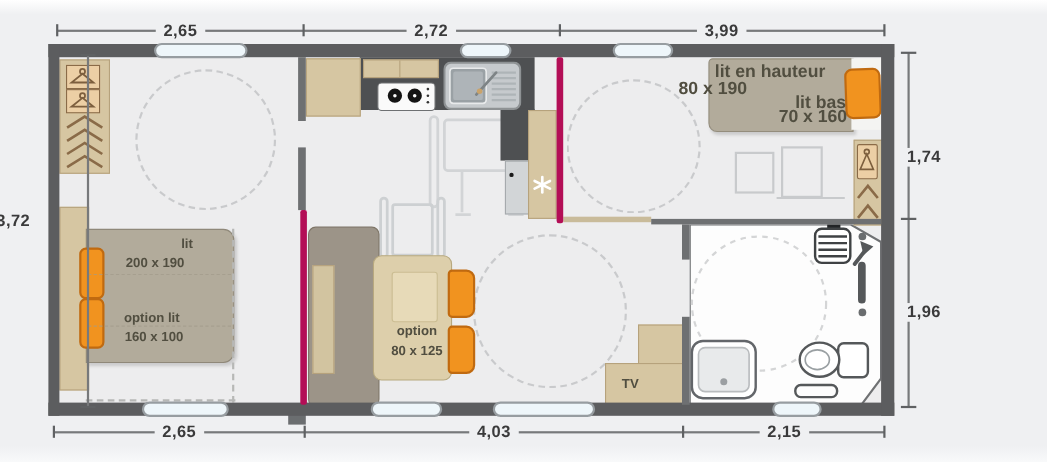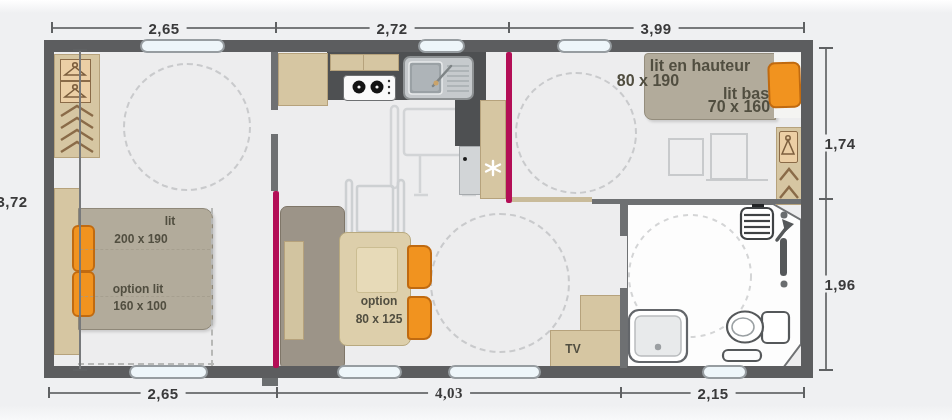--- a/index.html
+++ b/index.html
@@ -275,21 +275,21 @@
   <div class="dimlabel" style="left:164px;top:28px;">2,65</div>
   <div class="dimlabel" style="left:392px;top:28px;">2,72</div>
   <div class="dimlabel" style="left:656px;top:28px;">3,99</div>
 
   <div class="dimline-h" style="left:49px;top:392px;width:755px;"></div>
   <div class="tick-v" style="left:48px;top:387px;"></div>
   <div class="tick-v" style="left:276px;top:387px;"></div>
   <div class="tick-v" style="left:620px;top:387px;"></div>
   <div class="tick-v" style="left:803px;top:387px;"></div>
   <div class="dimlabel" style="left:163px;top:393px;">2,65</div>
-  <div class="dimlabel" style="left:449px;top:393px;font-family:Liberation Serif, serif;">4,03</div>
+  <div class="dimlabel" style="left:449px;top:393px;">4,03</div>
   <div class="dimlabel" style="left:713px;top:393px;">2,15</div>
 
   <div class="dimline-v" style="left:79px;top:50px;height:320px;"></div>
   <div class="tick-h" style="left:73px;top:49px;"></div>
   <div class="tick-h" style="left:73px;top:369px;"></div>
   <div class="dimlabel" style="left:12px;top:201px;background:transparent;">3,72</div>
 
   <div class="dimline-v" style="left:825px;top:48px;height:322px;"></div>
   <div class="tick-h" style="left:819px;top:47px;"></div>
   <div class="tick-h" style="left:819px;top:198px;"></div>

